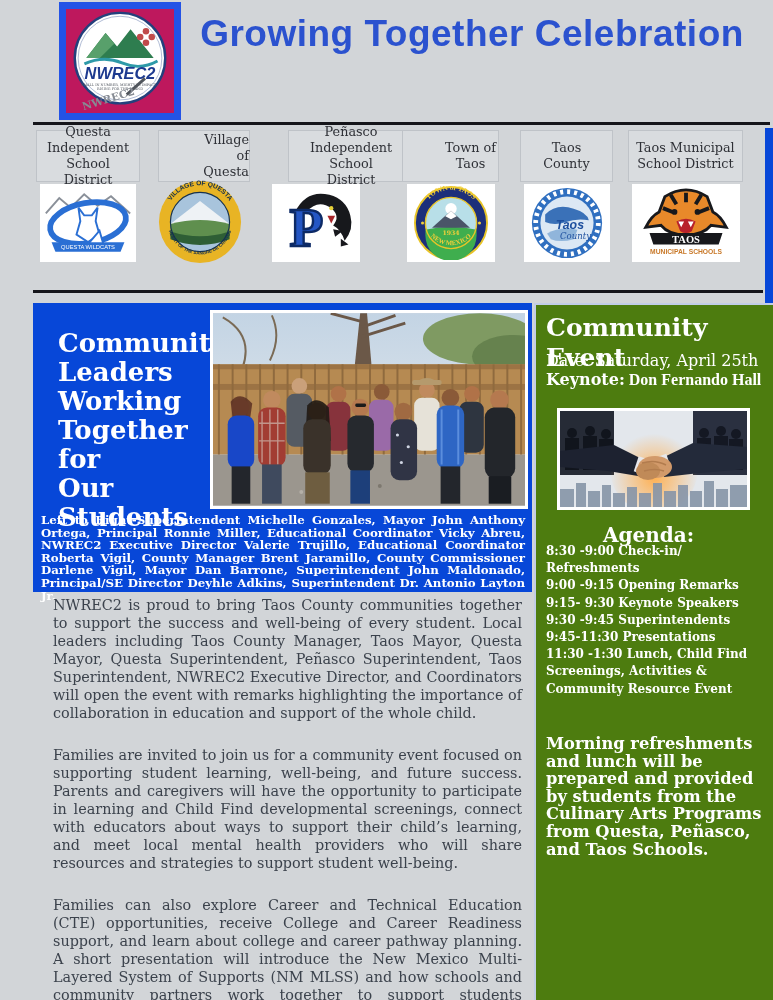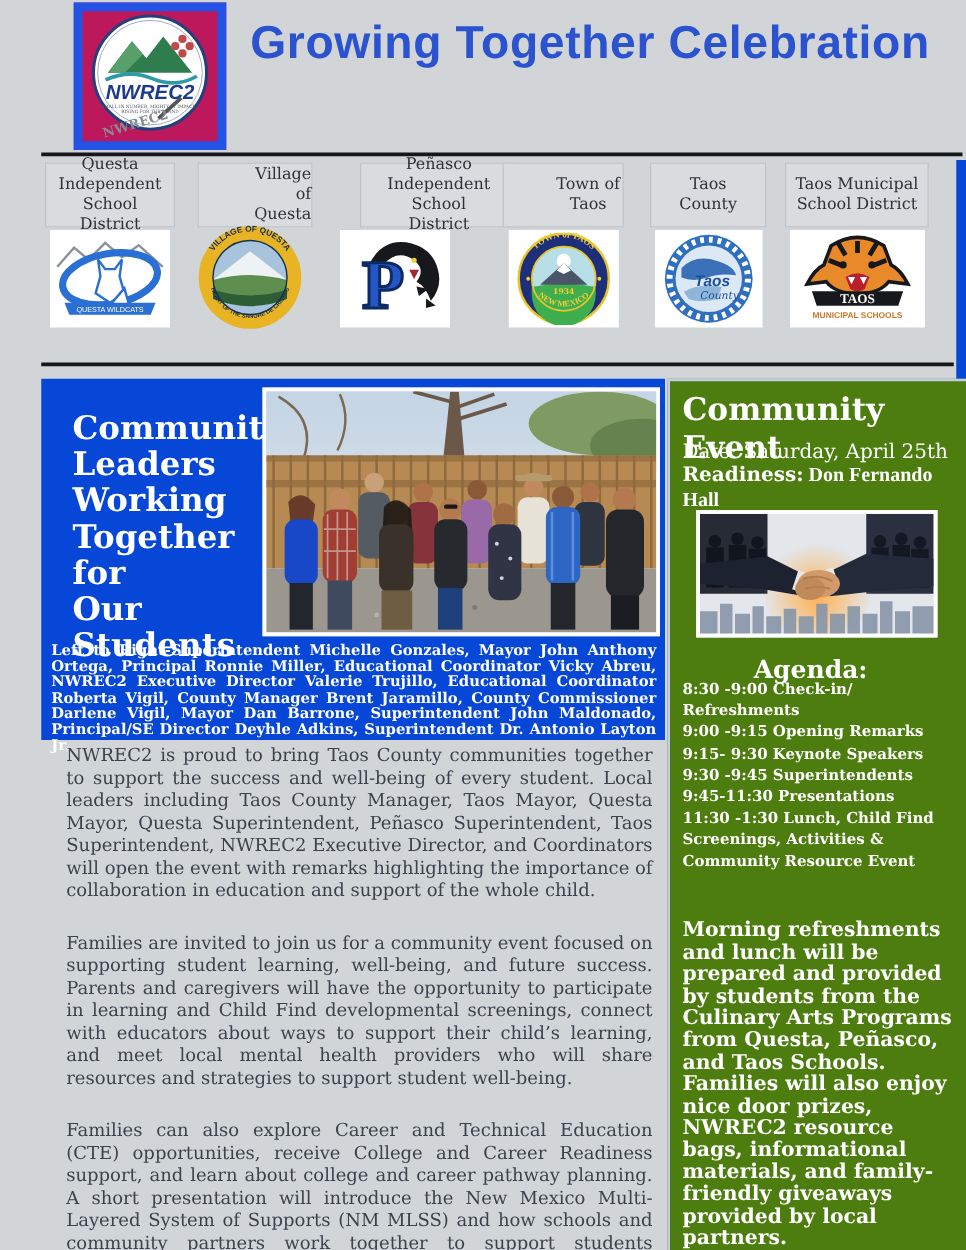--- a/index.html
+++ b/index.html
@@ -315,21 +315,21 @@
 <div class="abs body-text">
   <p>NWREC2 is proud to bring Taos County communities together to support the success and well-being of every student. Local leaders including Taos County Manager, Taos Mayor, Questa Mayor, Questa Superintendent, Peñasco Superintendent, Taos Superintendent, NWREC2 Executive Director, and Coordinators will open the event with remarks highlighting the importance of collaboration in education and support of the whole child.</p>
   <p>Families are invited to join us for a community event focused on supporting student learning, well-being, and future success. Parents and caregivers will have the opportunity to participate in learning and Child Find developmental screenings, connect with educators about ways to support their child’s learning, and meet local mental health providers who will share resources and strategies to support student well-being.</p>
   <p>Families can also explore Career and Technical Education (CTE) opportunities, receive College and Career Readiness support, and learn about college and career pathway planning. A short presentation will introduce the New Mexico Multi-Layered System of Supports (NM MLSS) and how schools and community partners work together to support students academically, behaviorally, and socially.</p>
 
 </div>
 
 <div class="abs sidebar">
   <div class="abs sb-heading">Community Event</div>
   <div class="abs sb-date"><span>Date:</span><span> Saturday, April 25th</span></div>
-  <div class="abs sb-loc"><span>Readiness:</span><span class="val"> Don Fernando Hall</span></div>
+  <div class="abs sb-loc"><span>Keynote:</span><span class="val"> Don Fernando Hall</span></div>
 
   <div class="abs handshake">
     <svg width="187" height="96" viewBox="0 0 187 96">
       <defs>
         <radialGradient id="glow" cx="0.5" cy="0.6" r="0.5">
           <stop offset="0" stop-color="#ffb154"></stop>
             <stop offset="1" stop-color="#ffb154" stop-opacity="0"></stop>
         </radialGradient>
       </defs>
       <rect width="187" height="96" fill="#e3e7ec"></rect>
@@ -385,14 +385,13 @@
     <div>9:00 -9:15 Opening Remarks</div>
     <div>9:15- 9:30 Keynote Speakers</div>
     <div>9:30 -9:45 Superintendents</div>
     <div>9:45-11:30  Presentations</div>
     <div>11:30 -1:30 Lunch, Child Find</div>
     <div>Screenings, Activities &amp;</div>
     <div>Community Resource Event</div>
   </div>
 
   <div class="abs sb-para">Morning refreshments and lunch will be prepared and provided by students from the Culinary Arts Programs from Questa, Peñasco, and Taos Schools.</div>
-  <div class="abs sb-para sb-para2">Families will also enjoy nice door prizes, NWREC2 resource bags, informational materials, and family-friendly giveaways provided by local partners.</div>
 </div>
 
 </body></html>

